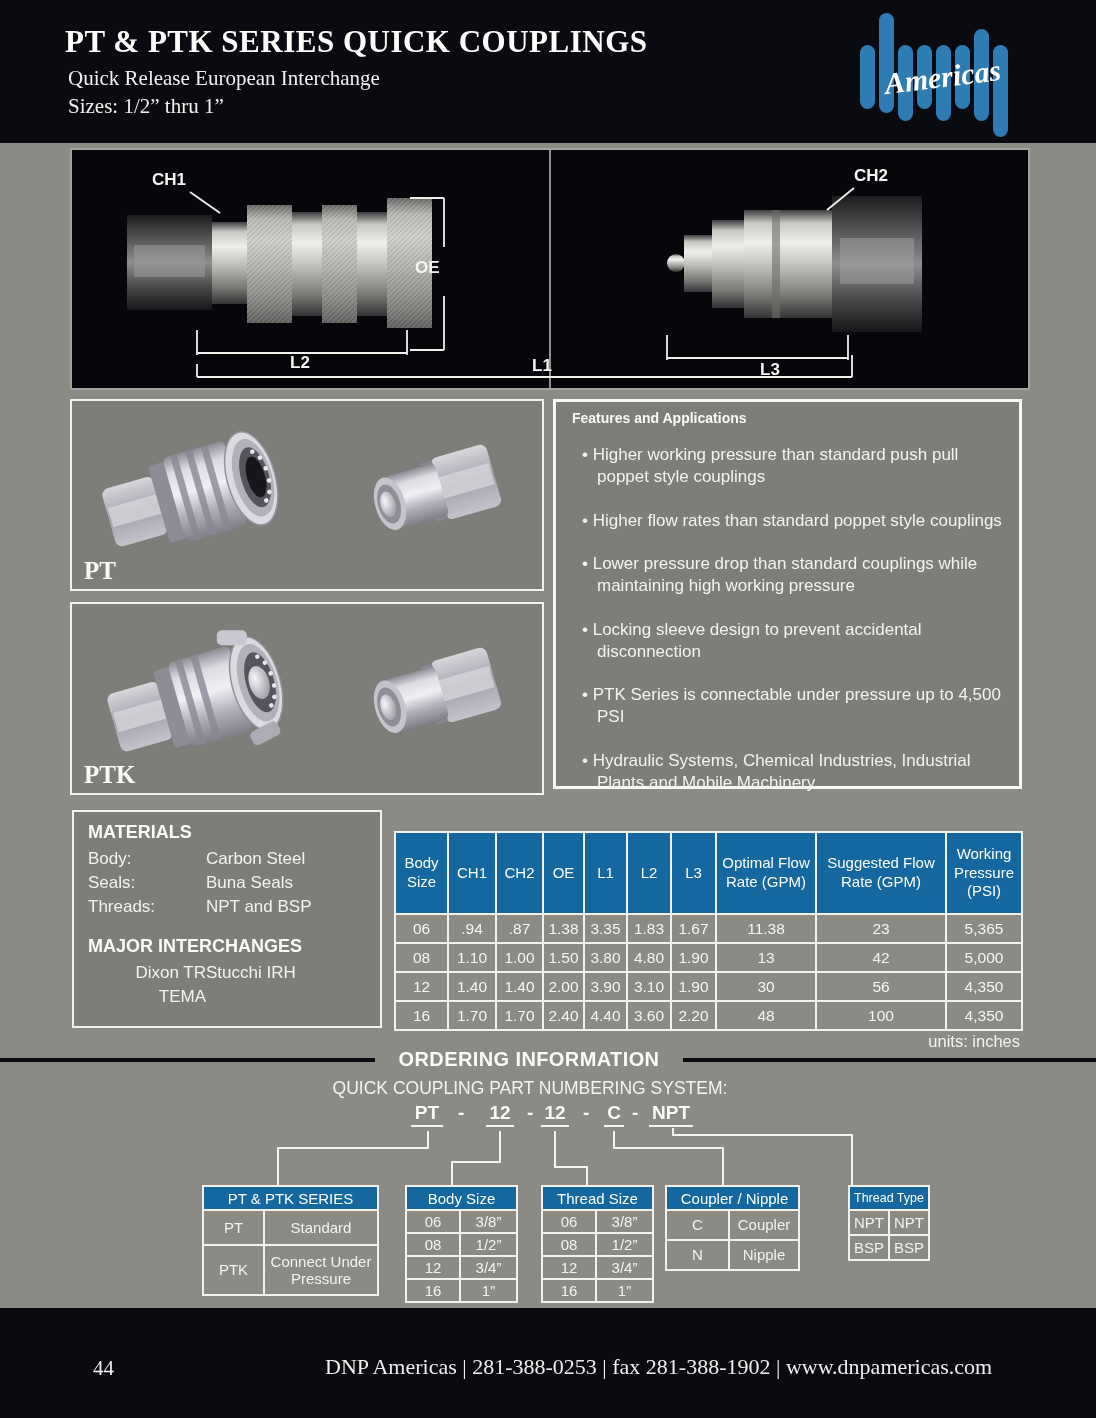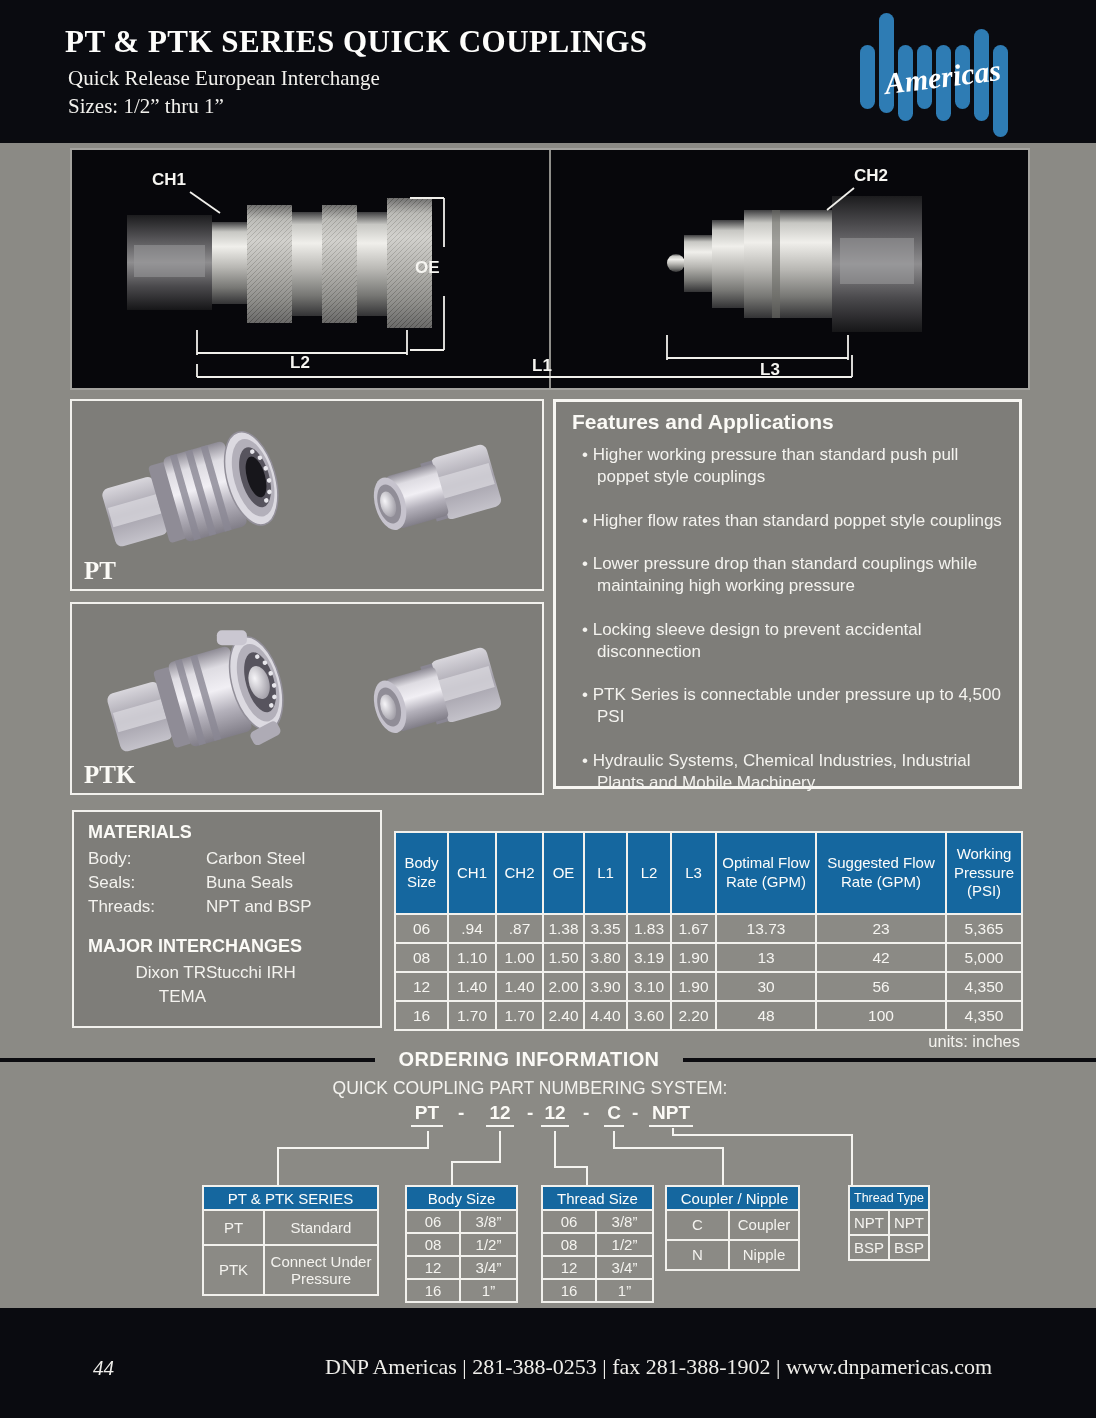--- a/index.html
+++ b/index.html
@@ -25,21 +25,21 @@
   
   .product-panel{position:absolute;left:70px;width:470px;background:#7e7d79;border:2px solid #f2f1ed;}
   .product-panel.pt{top:399px;height:188px;}
   .product-panel.ptk{top:602px;height:189px;}
   .product-label{position:absolute;left:12px;bottom:4px;font-family:"Liberation Serif",serif;
         font-weight:bold;font-size:25px;color:#fbfaf6;}
 
   
   .features{position:absolute;left:553px;top:399px;width:469px;height:390px;background:#7e7d79;
         border:3px solid #f7f6f2;box-sizing:border-box;padding:8px 14px 0 16px;}
-  .features h2{margin:0 0 10px 0;font-size:21px;font-weight:bold;color:#fbfaf6;}
+  .features h2{margin:0 0 18px 0;font-size:14px;font-weight:bold;color:#fbfaf6;}
   .features ul{margin:0;padding:0 0 0 10px;list-style:none;}
   .features li{font-size:17px;line-height:1.28;margin-bottom:22px;color:#f4f3ef;
         padding-left:15px;text-indent:-15px;}
   .features li::before{content:"• ";}
   .features li:last-child{margin-bottom:0;}
 
   
   .materials{position:absolute;left:72px;top:810px;width:310px;height:218px;background:#7e7d79;
         border:2px solid #f2f1ed;box-sizing:border-box;padding:10px 14px;}
   .materials .sec-title{font-size:18px;font-weight:bold;margin-bottom:4px;color:#fbfaf6;}
@@ -76,21 +76,21 @@
   .ord-table{position:absolute;border-collapse:collapse;}
   .ord-table th{background:#15679f;color:#fdfdfb;font-weight:normal;font-size:15px;height:22px;
         border:2px solid #f2f1ed;padding:0 2px;}
   .ord-table td{border:2px solid #f2f1ed;text-align:center;font-size:15px;color:#f4f3ef;
         padding:0 2px;line-height:1.15;}
   .ord-table.tt th{font-size:12.5px;padding:0;}
 
   
   .footer{position:absolute;left:0;top:1308px;width:1096px;height:110px;background:#0a0b10;}
   .footer .pageno{position:absolute;left:93px;top:48px;font-family:"Liberation Serif",serif;
-        font-size:21px;color:#efeeea;font-style:italic;}
+        font-size:21px;color:#efeeea;}
   .footer .contact{position:absolute;left:325px;top:46px;font-family:"Liberation Serif",serif;
         font-size:22px;color:#efeeea;white-space:nowrap;}
 </style>
 </head>
 <body>
 
 <div class="page">
 
   <div class="header">
     <div class="title">PT &amp; PTK SERIES QUICK COUPLINGS</div>
@@ -334,31 +334,31 @@
       <th>Working Pressure (PSI)</th>
     </tr>
     <tr>
       <td>06</td>
       <td>.94</td>
       <td>.87</td>
       <td>1.38</td>
       <td>3.35</td>
       <td>1.83</td>
       <td>1.67</td>
-      <td>13.73</td>
+      <td>11.38</td>
       <td>23</td>
       <td>5,365</td>
     </tr>
     <tr>
       <td>08</td>
       <td>1.10</td>
       <td>1.00</td>
       <td>1.50</td>
       <td>3.80</td>
-      <td>3.19</td>
+      <td>4.80</td>
       <td>1.90</td>
       <td>13</td>
       <td>42</td>
       <td>5,000</td>
     </tr>
     <tr>
       <td>12</td>
       <td>1.40</td>
       <td>1.40</td>
       <td>2.00</td>

